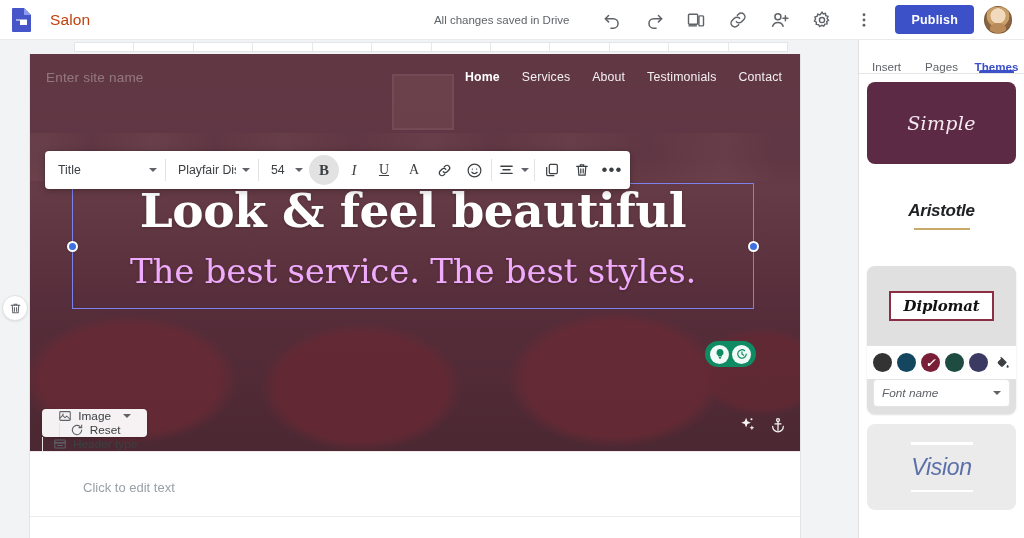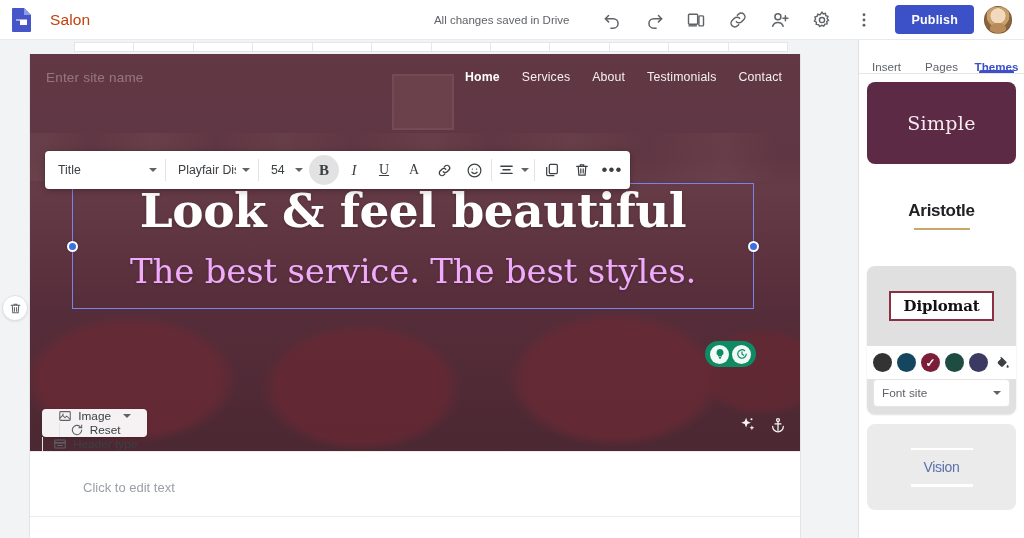--- a/index.html
+++ b/index.html
@@ -251,21 +251,21 @@
     font-size: 11.6px; color: #5f6368; cursor: pointer; position: relative;
   }
   .panel-tab.active { color: #3c50c8; font-weight: bold; }
   .panel-tab.active::after {
     content: ""; position: absolute; left: 10px; right: 10px; bottom: 0;
     height: 3px; background: #3c50c8; border-radius: 2px 2px 0 0;
   }
   .themes-list { padding: 8px; }
   .theme-card {
     border-radius: 8px; overflow: hidden; margin-bottom: 10px;
-    cursor: pointer; position: relative;
+    cursor: pointer; position: relative; font-style: italic;
   }
   .theme-preview {
     height: 82px; display: flex; flex-direction: column;
     align-items: center; justify-content: center;
   }
   .tp-simple { background: #5c2a44; }
   .tp-simple .tname {
     font-family: "DejaVu Serif", "Liberation Serif", serif;
     font-size: 19px; color: #f6eaf0; letter-spacing: .3px;
   }
@@ -304,21 +304,21 @@
   .font-style-row {
     background: #fff; margin: 0 6px 7px; border-radius: 4px;
     border: 1px solid #e4e4e4; height: 28px;
     display: flex; align-items: center; justify-content: space-between;
     padding: 0 8px; cursor: pointer;
   }
   .font-style-row .fs-label { font-size: 11.8px; color: #5f6368; }
   .tp-vision { background: #ebebeb; height: 86px; position: relative; }
   .tp-vision .vline { width: 62px; height: 2.5px; background: #fff; }
   .tp-vision .tname {
-    font-size: 14px; color: #5b6fa8; margin: 9px 0; letter-spacing: -.3px;
+    font-size: 23px; color: #5b6fa8; margin: 9px 0; letter-spacing: -.3px;
   }
 </style>
 </head>
 <body>
 
 <div class="app">
 
   <div class="topbar">
     <div class="sites-logo">
       <svg width="22" height="26" viewBox="0 0 22 26">
@@ -616,21 +616,21 @@
           <div class="swatch" style="background:#3b3a63"></div>
           <div class="custom-color">
             <svg width="15" height="15" viewBox="0 0 24 24" fill="none" stroke="#3c4043" stroke-width="1.7" stroke-linejoin="round">
               <path d="M5.6 11.2 L11.4 5.4 l6.4 6.4 -5.8 5.8 a1.6 1.6 0 0 1 -2.3 0 l-4.1-4.1 a1.6 1.6 0 0 1 0-2.3z" fill="#3c4043"></path>
               <path d="M9 3.6 l2.4 2.4"></path>
               <path d="M20.2 15.4 s1.8 2.1 1.8 3.3 a1.8 1.8 0 0 1 -3.6 0 c0-1.2 1.8-3.3 1.8-3.3z" fill="#3c4043" stroke="none"></path>
             </svg>
           </div>
         </div>
         <div class="font-style-row">
-          <span class="fs-label">Font site</span>
+          <span class="fs-label">Font name</span>
           <span class="caret"></span>
         </div>
       </div>
 
       <div class="theme-card">
         <div class="theme-preview tp-vision">
           <div class="vline"></div>
           <div class="tname">Vision</div>
           <div class="vline"></div>
         </div>

